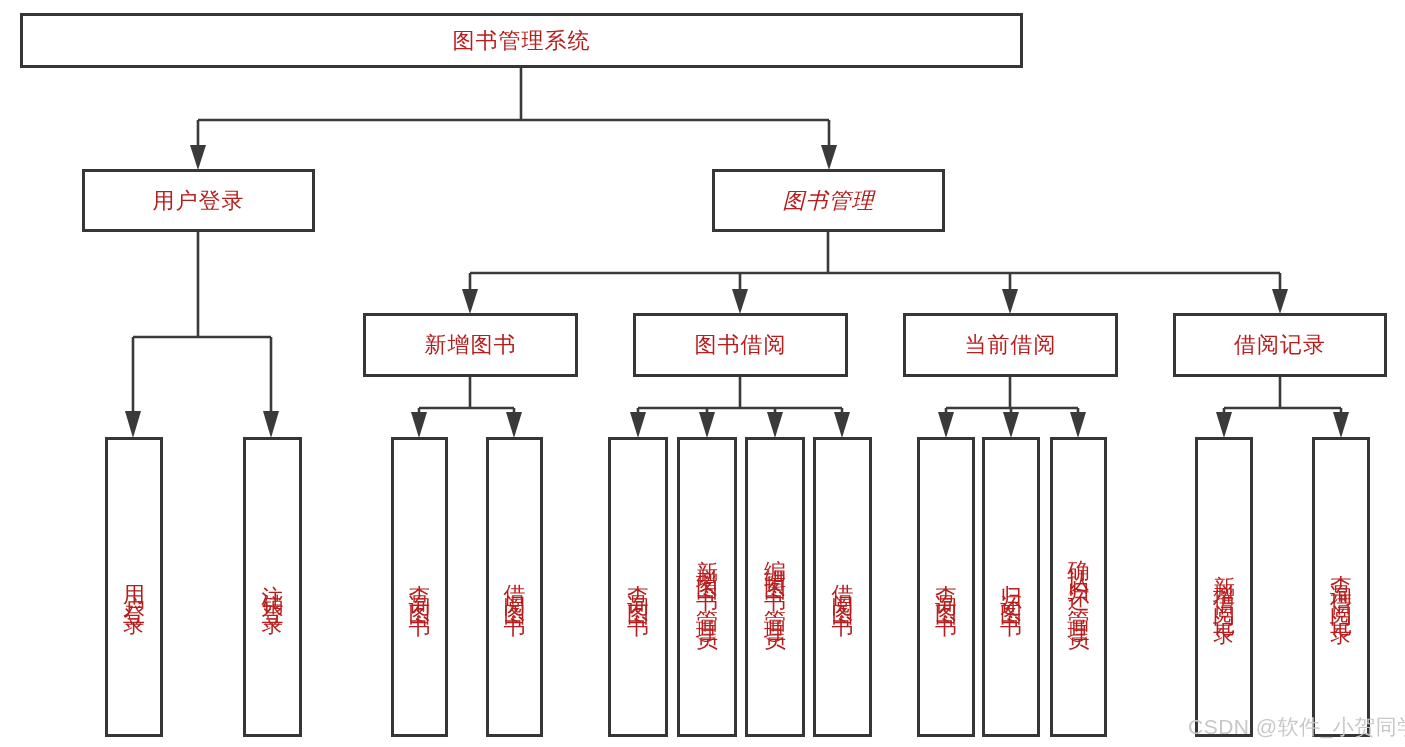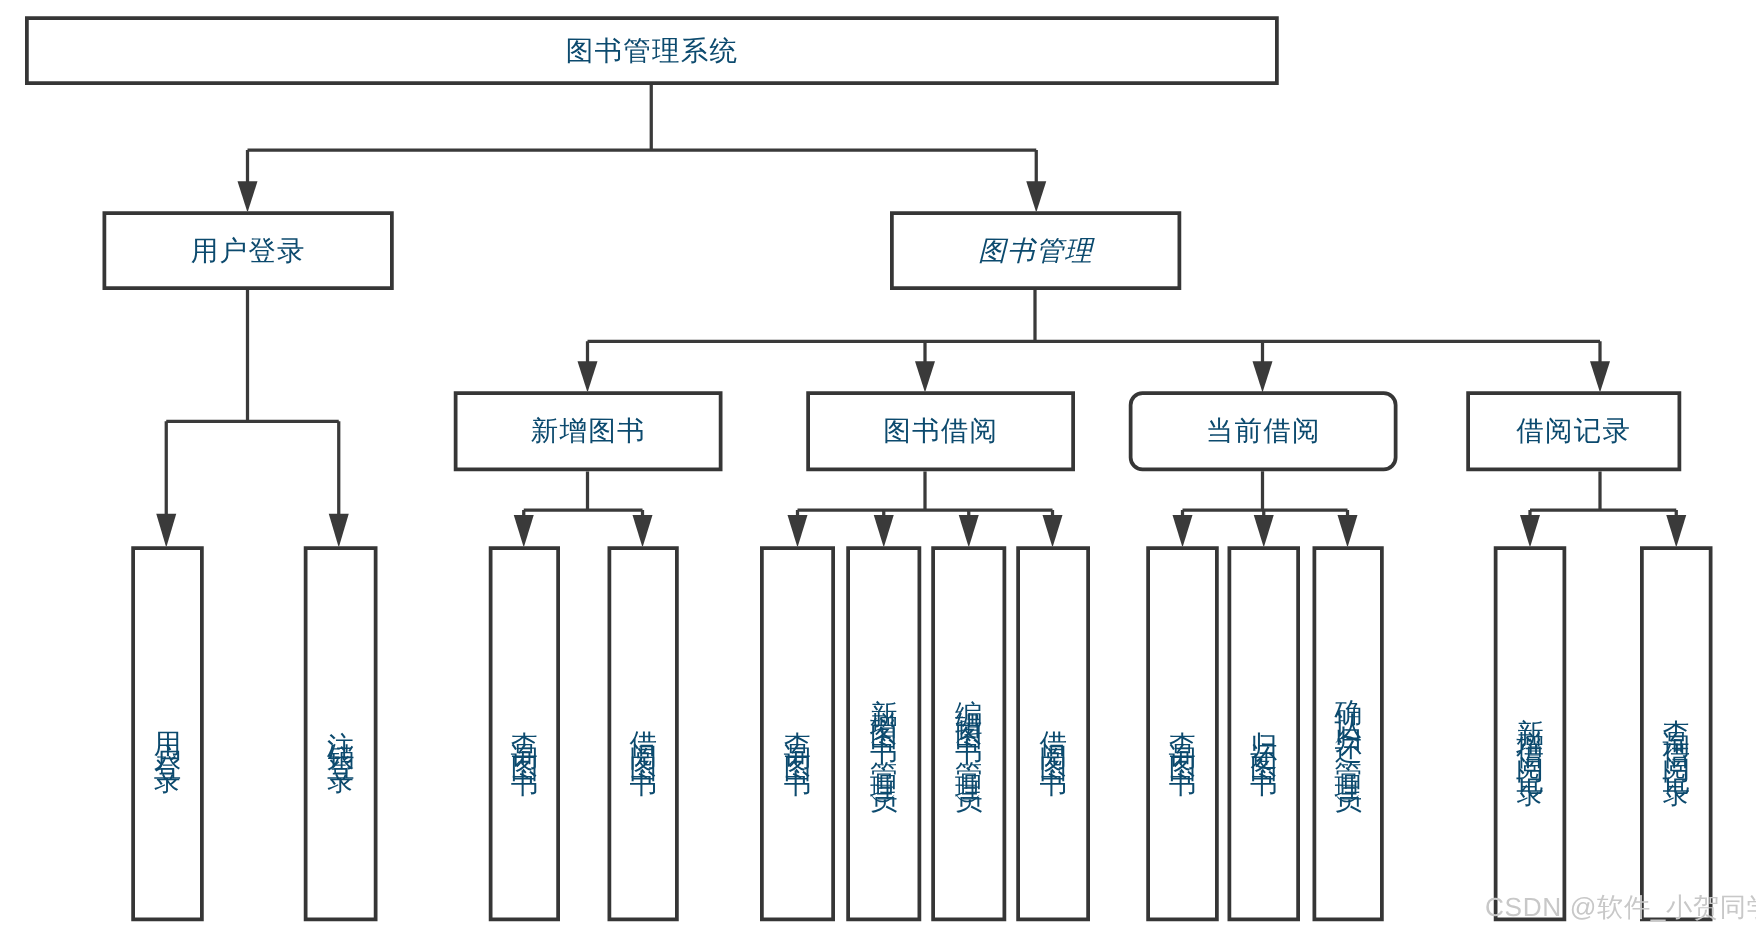--- a/index.html
+++ b/index.html
@@ -29,21 +29,21 @@
   }
   .connectors polygon {
     fill: #3a3a3a;
     stroke: none;
   }
   .node {
     position: absolute;
     box-sizing: border-box;
     border: 3px solid #363636;
     background: #ffffff;
-    color: #0c4a6e;
+    color: #b91c1c;
     display: flex;
     align-items: center;
     justify-content: center;
     font-size: 22px;
     line-height: 1;
     text-align: center;
     letter-spacing: 1px;
   }
   .leaf {
     writing-mode: vertical-rl;
@@ -117,23 +117,23 @@
       <polygon points="1333,412 1349,412 1341,438"></polygon>
     </g>
   </svg>
 
   <div class="node" style="left:20px; top:13px; width:1003px; height:55px;">图书管理系统</div>
 
   <div class="node" style="left:82px; top:169px; width:233px; height:63px;">用户登录</div>
   <div class="node" style="left:712px; top:169px; width:233px; height:63px;font-style:italic;">图书管理</div>
 
   <div class="node" style="left:363px; top:313px; width:215px; height:64px;">新增图书</div>
-  <div class="node" style="left:633px; top:313px; width:215px; height:64px;margin-left:12px;">图书借阅</div>
-  <div class="node" style="left:903px; top:313px; width:215px; height:64px;border-radius:11px;">当前借阅</div>
-  <div class="node" style="left:1173px; top:313px; width:172px; height:64px;">借阅记录</div>
+  <div class="node" style="left:633px; top:313px; width:215px; height:64px;">图书借阅</div>
+  <div class="node" style="left:903px; top:313px; width:215px; height:64px;">当前借阅</div>
+  <div class="node" style="left:1173px; top:313px; width:214px; height:64px;">借阅记录</div>
 
   <div class="node leaf" style="left:105px; top:437px; width:58px; height:300px;">用户登录</div>
   <div class="node leaf" style="left:243px; top:437px; width:59px; height:300px;">注销登录</div>
 
   <div class="node leaf" style="left:391px; top:437px; width:57px; height:300px;">查询图书</div>
   <div class="node leaf" style="left:486px; top:437px; width:57px; height:300px;">借阅图书</div>
 
   <div class="node leaf" style="left:608px; top:437px; width:60px; height:300px;">查询图书</div>
   <div class="node leaf" style="left:677px; top:437px; width:60px; height:300px;">新增图书（管理员）</div>
   <div class="node leaf" style="left:745px; top:437px; width:60px; height:300px;">编辑图书（管理员）</div>

